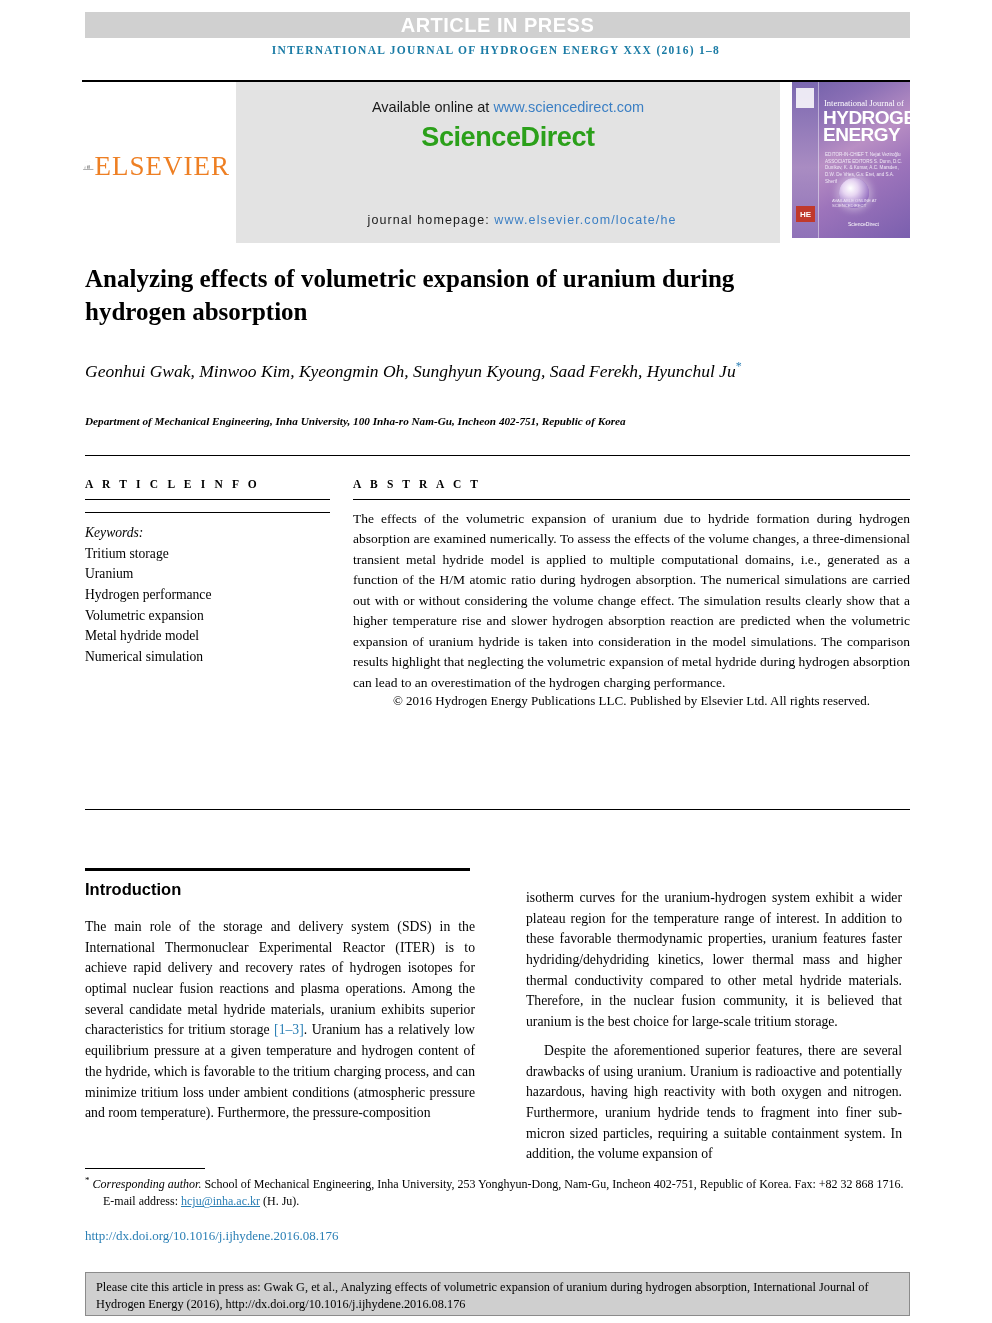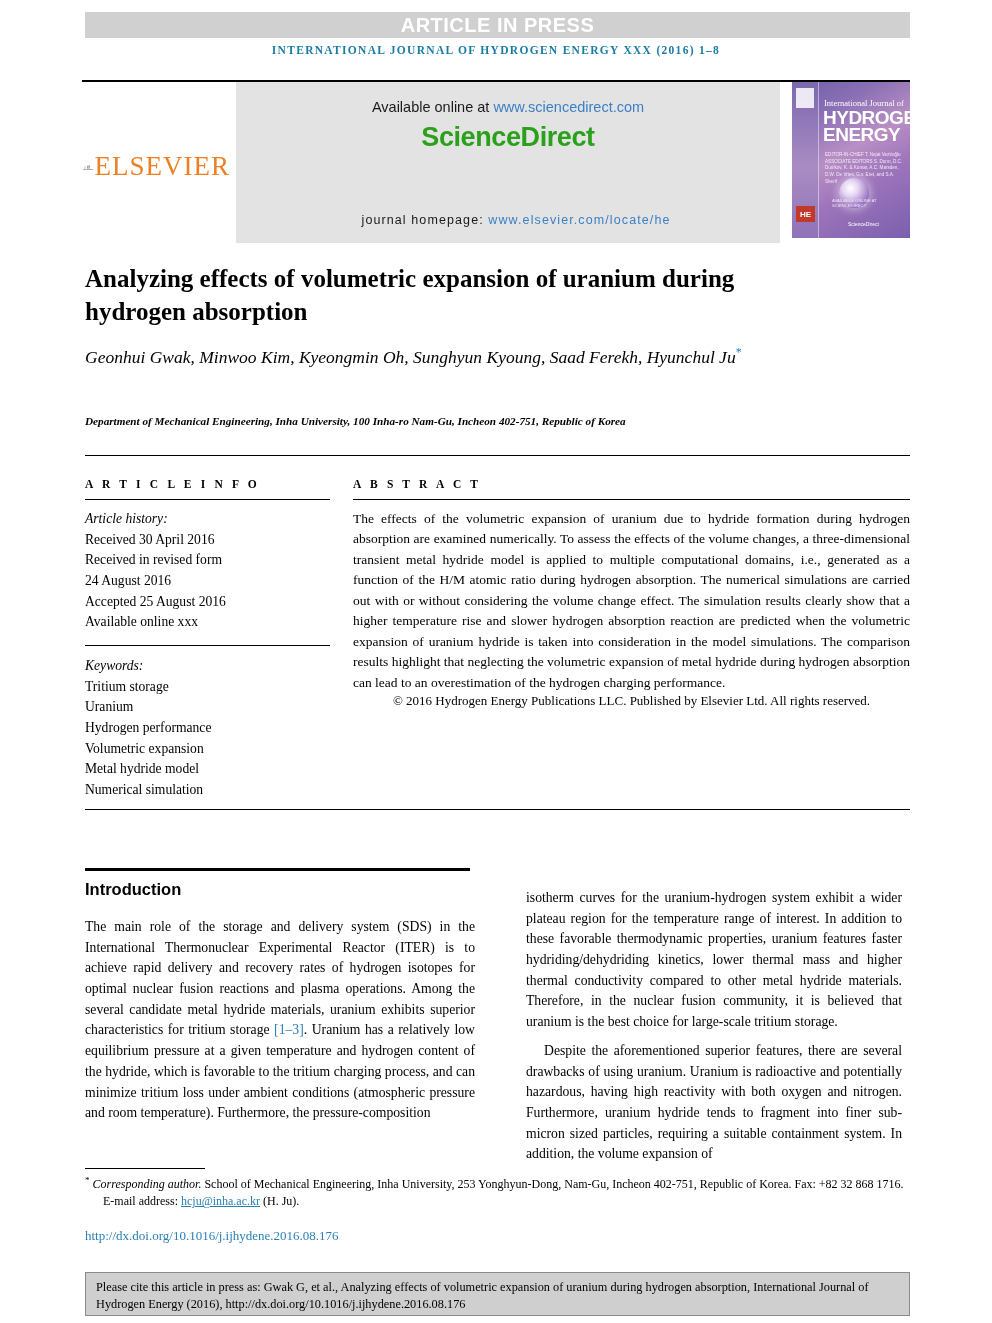--- a/index.html
+++ b/index.html
@@ -116,21 +116,21 @@
     text-align: center;
     font-family: "Liberation Sans", sans-serif;
     font-weight: bold;
     font-size: 27px;
     color: #2ba01a;
     letter-spacing: -0.4px;
   }
   .sd-home {
     position: absolute;
     bottom: 16px;
-    left: 8px;
+    left: 14px;
     width: 100%;
     text-align: center;
     font-family: "Liberation Sans", sans-serif;
     font-size: 12.5px;
     color: #1a1a1a;
     letter-spacing: 1.1px;
     margin-top: 40px;
   }
   .sd-home a { color: #3b7fc4; text-decoration: none; }
 
@@ -198,21 +198,21 @@
     width: 700px;
     font-family: "Liberation Serif", serif;
     font-weight: bold;
     font-size: 25px;
     line-height: 1.33;
     color: #000;
   }
   .authors {
     position: absolute;
     left: 85px;
-    top: 344px;
+    top: 358px;
     width: 760px;
     font-family: "Liberation Serif", serif;
     font-style: italic;
     font-size: 17.5px;
     line-height: 1.45;
   }
   .authors sup { color: #2a7fb5; font-size: 12px; font-style: normal; }
   .affiliation {
     position: absolute;
     left: 85px;
@@ -450,28 +450,20 @@
     <span>Geonhui Gwak, Minwoo Kim, Kyeongmin Oh, Sunghyun Kyoung, Saad Ferekh, Hyunchul Ju</span><sup>*</sup>
   </div>
 
   <div class="affiliation">Department of Mechanical Engineering, Inha University, 100 Inha-ro Nam-Gu, Incheon 402-751, Republic of Korea</div>
 
   <div class="band">
 
     <div class="col-info">
       <div class="sec-head">A R T I C L E   I N F O</div>
       <div class="rule-thin info-rule1"></div>
-      <div class="info-text">
-        <div class="ital">Article history:</div>
-        <div>Received 30 April 2016</div>
-        <div>Received in revised form</div>
-        <div>24 August 2016</div>
-        <div>Accepted 25 August 2016</div>
-        <div>Available online xxx</div>
-      </div>
       <div class="rule-mid"></div>
       <div class="info-text">
         <div class="ital">Keywords:</div>
         <div>Tritium storage</div>
         <div>Uranium</div>
         <div>Hydrogen performance</div>
         <div>Volumetric expansion</div>
         <div>Metal hydride model</div>
         <div>Numerical simulation</div>
       </div>

